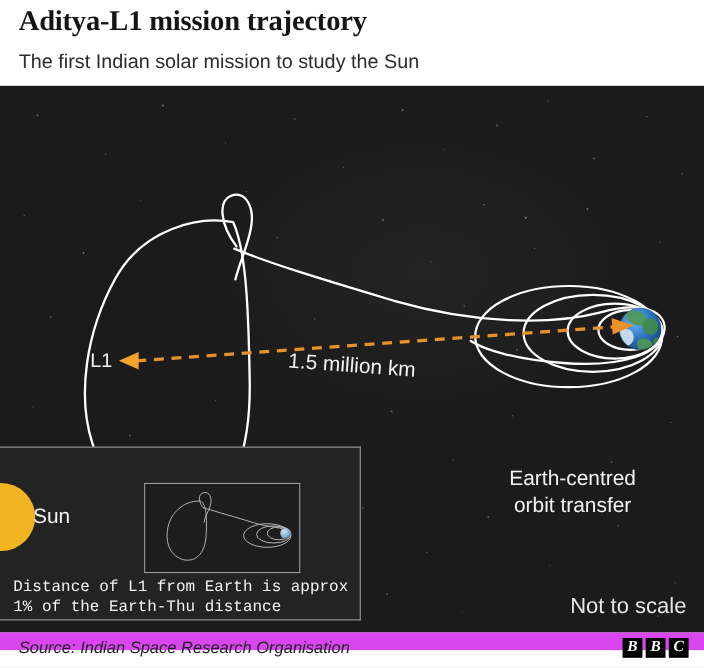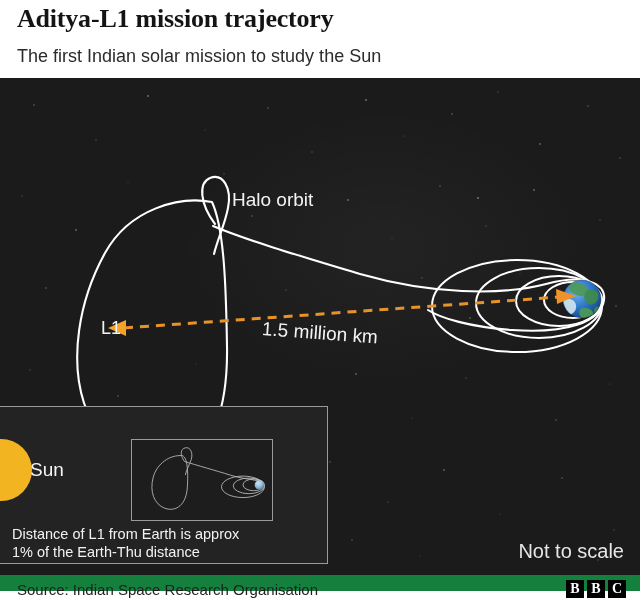--- a/index.html
+++ b/index.html
@@ -68,21 +68,21 @@
 
   
   .lbl {
     position: absolute;
     color: #f2f2f2;
     font-family: "Liberation Sans", sans-serif;
     white-space: nowrap;
     pointer-events: none;
   }
   .lbl-halo  { left: 232px; top: 111px; font-size: 19px; }
-  .lbl-l1    { left: 101px;  top: 240px; font-size: 18px; }
+  .lbl-l1    { left: 82px;  top: 240px; font-size: 18px; }
   .lbl-dist  {
     left: 262px; top: 240px; font-size: 19px;
     transform: rotate(4.2deg);
     transform-origin: left center;
   }
   .lbl-earth {
     left: 463px; top: 346px;
     font-size: 19px; line-height: 24px;
     text-align: center;
   }
@@ -126,29 +126,30 @@
     background: #1d1d1d;
     overflow: hidden;
   }
   .mini-box svg { display: block; width: 100%; height: 100%; }
   .inset-caption {
     position: absolute;
     left: 12px; top: 118px;
     font-size: 14.5px;
     line-height: 18px;
     color: #f2f2f2;
-    font-family: Liberation Sans, sans-serif;
+    font-family: Liberation Mono, monospace;
   }
 
   
   .footer {
     position: absolute;
     left: 0; top: 575px;
     width: 640px; height: 16px;
-    background: #15803d;
+    background: #d946ef;
+    font-style: italic;
   }
   .source {
     position: absolute;
     left: 17px; top: 6px;
     font-size: 15px;
     color: #1f1f1f;
     font-family: "Liberation Sans", sans-serif;
     white-space: nowrap;
   }
   .bbc-logo {
@@ -293,23 +294,26 @@
         <circle cx="582" cy="221" r="19" fill="none" stroke="#0d2c4c" stroke-width="0.7" opacity="0.5"></circle>
       </g>
 
       <g>
         <line x1="124" y1="250" x2="560" y2="219" stroke="#e8932a" stroke-width="3" stroke-dasharray="9 7" stroke-linecap="butt"></line>
         <polygon points="108,250 126,242 126,258" fill="#f5a328"></polygon>
         <polygon points="576,218 556,211 557,226" fill="#f0922a"></polygon>
       </g>
     </svg>
 
-    <div class="lbl lbl-halo">Halo orbit</div>
     <div class="lbl lbl-l1">L1</div>
     <div class="lbl lbl-dist">1.5 million km</div>
+    <div class="lbl lbl-earth">
+      <div>Earth-centred</div>
+      <div>orbit transfer</div>
+    </div>
     <div class="lbl lbl-scale">Not to scale</div>
 
     <div class="inset">
       <div class="sun"></div>
       <div class="sun-label">Sun</div>
 
       <div class="mini-box">
         <svg viewBox="0 0 142 82">
           <defs>
             <radialGradient id="mEarth" cx="36%" cy="32%" r="78%">

